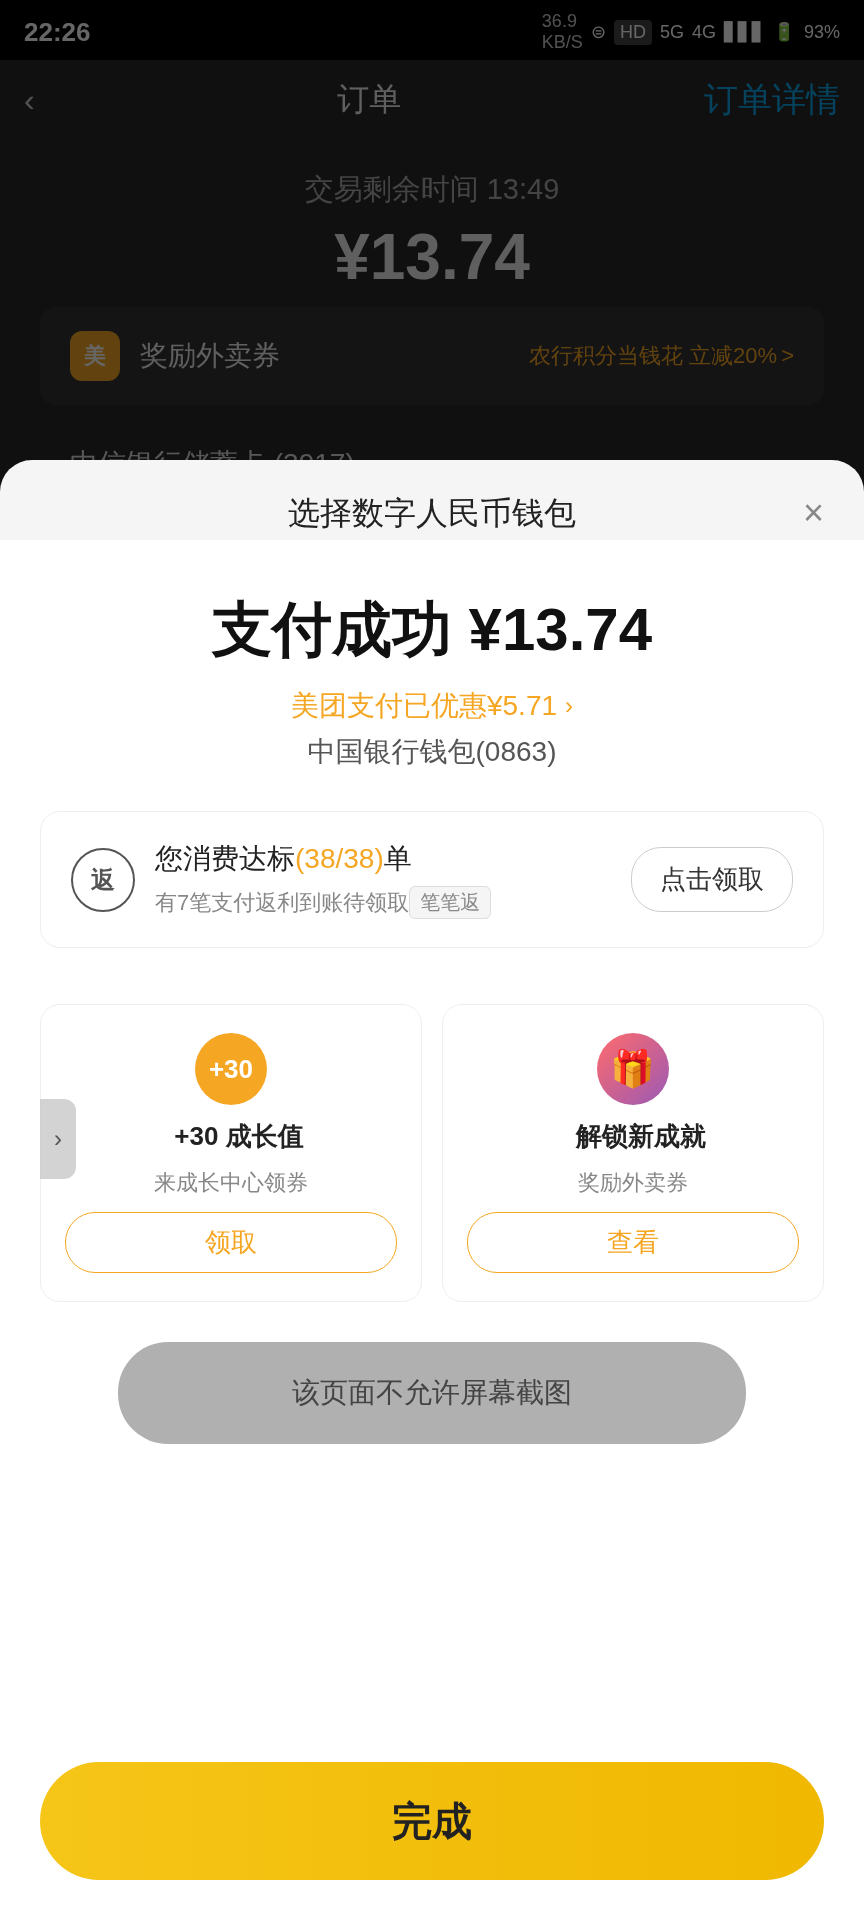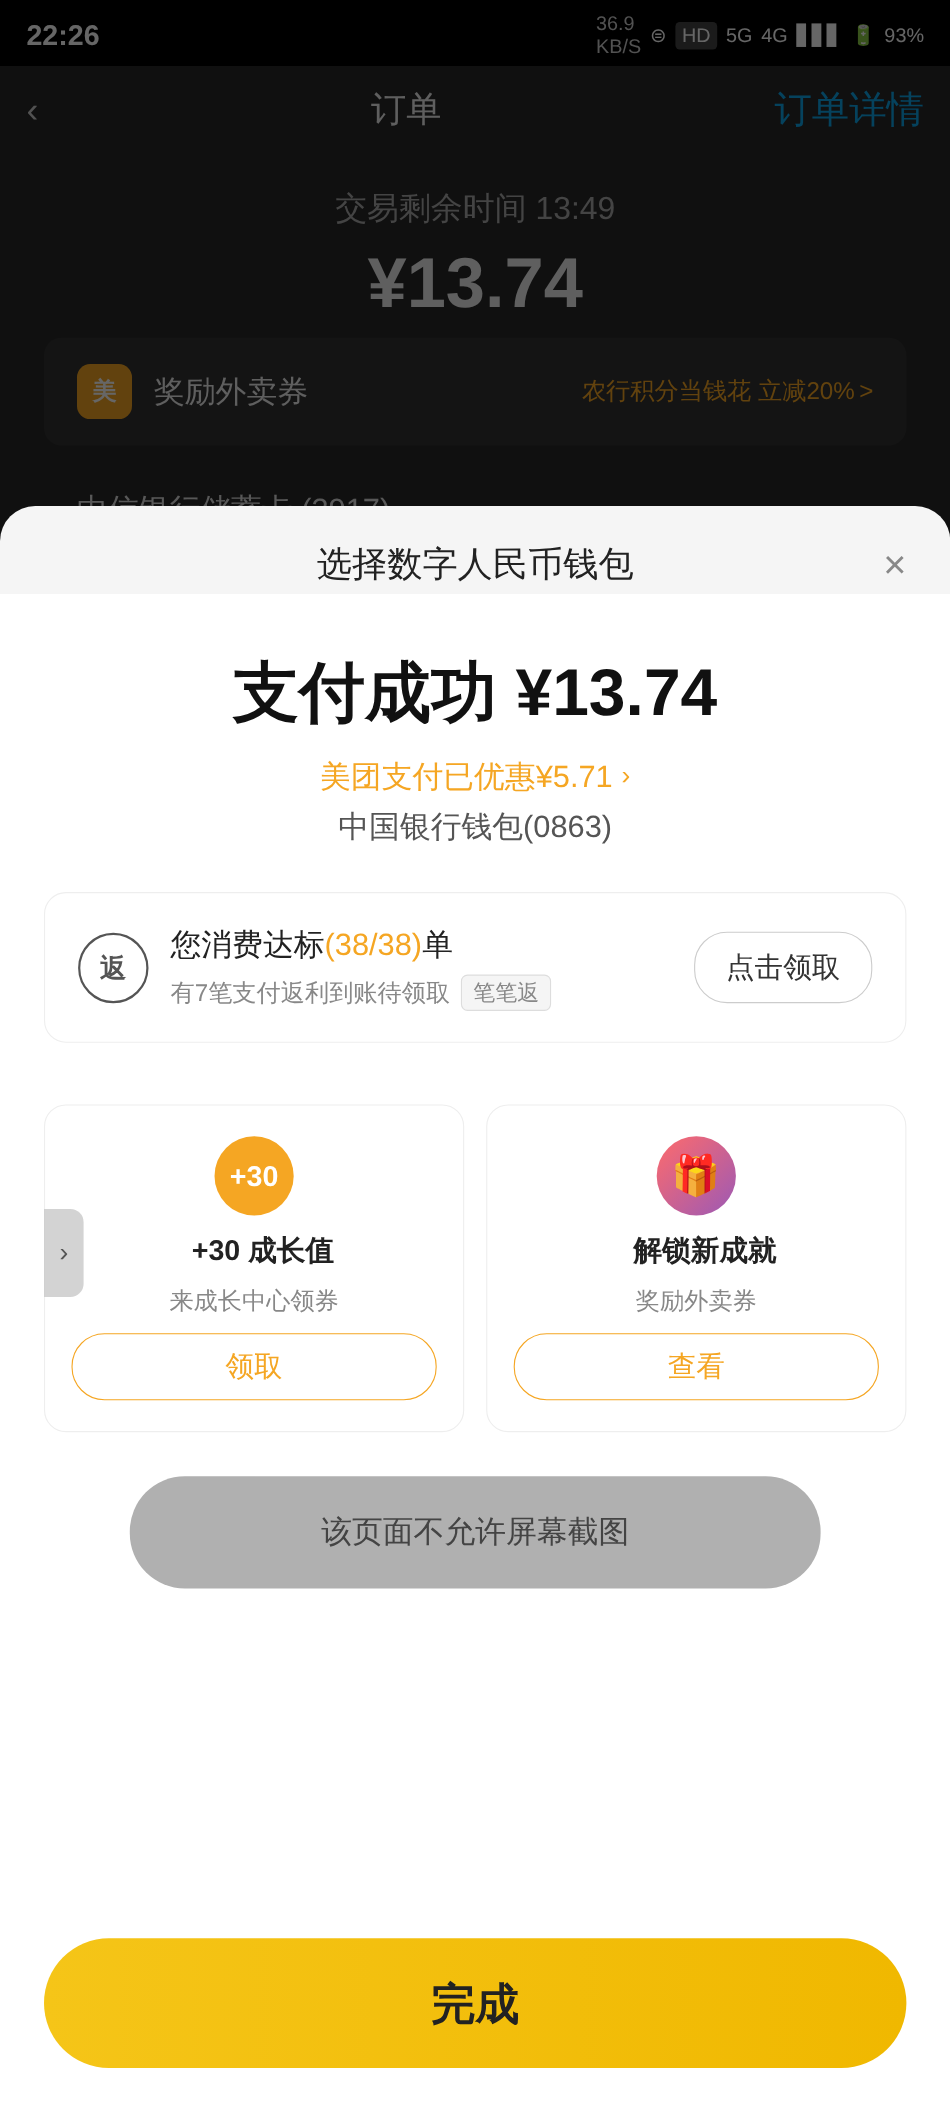--- a/index.html
+++ b/index.html
@@ -248,21 +248,20 @@
       font-size: 28px;
       color: #222;
       font-weight: 500;
     }
     .rebate-title-count {
       color: #f5a623;
     }
     .rebate-sub {
       display: flex;
       align-items: center;
-      gap: 10px;
       margin-top: 8px;
     }
     .rebate-sub-text {
       color: #888;
       font-size: 22px;
     }
     .rebate-tag {
       background: #f5f5f5;
       border: 1px solid #ddd;
       border-radius: 6px;

